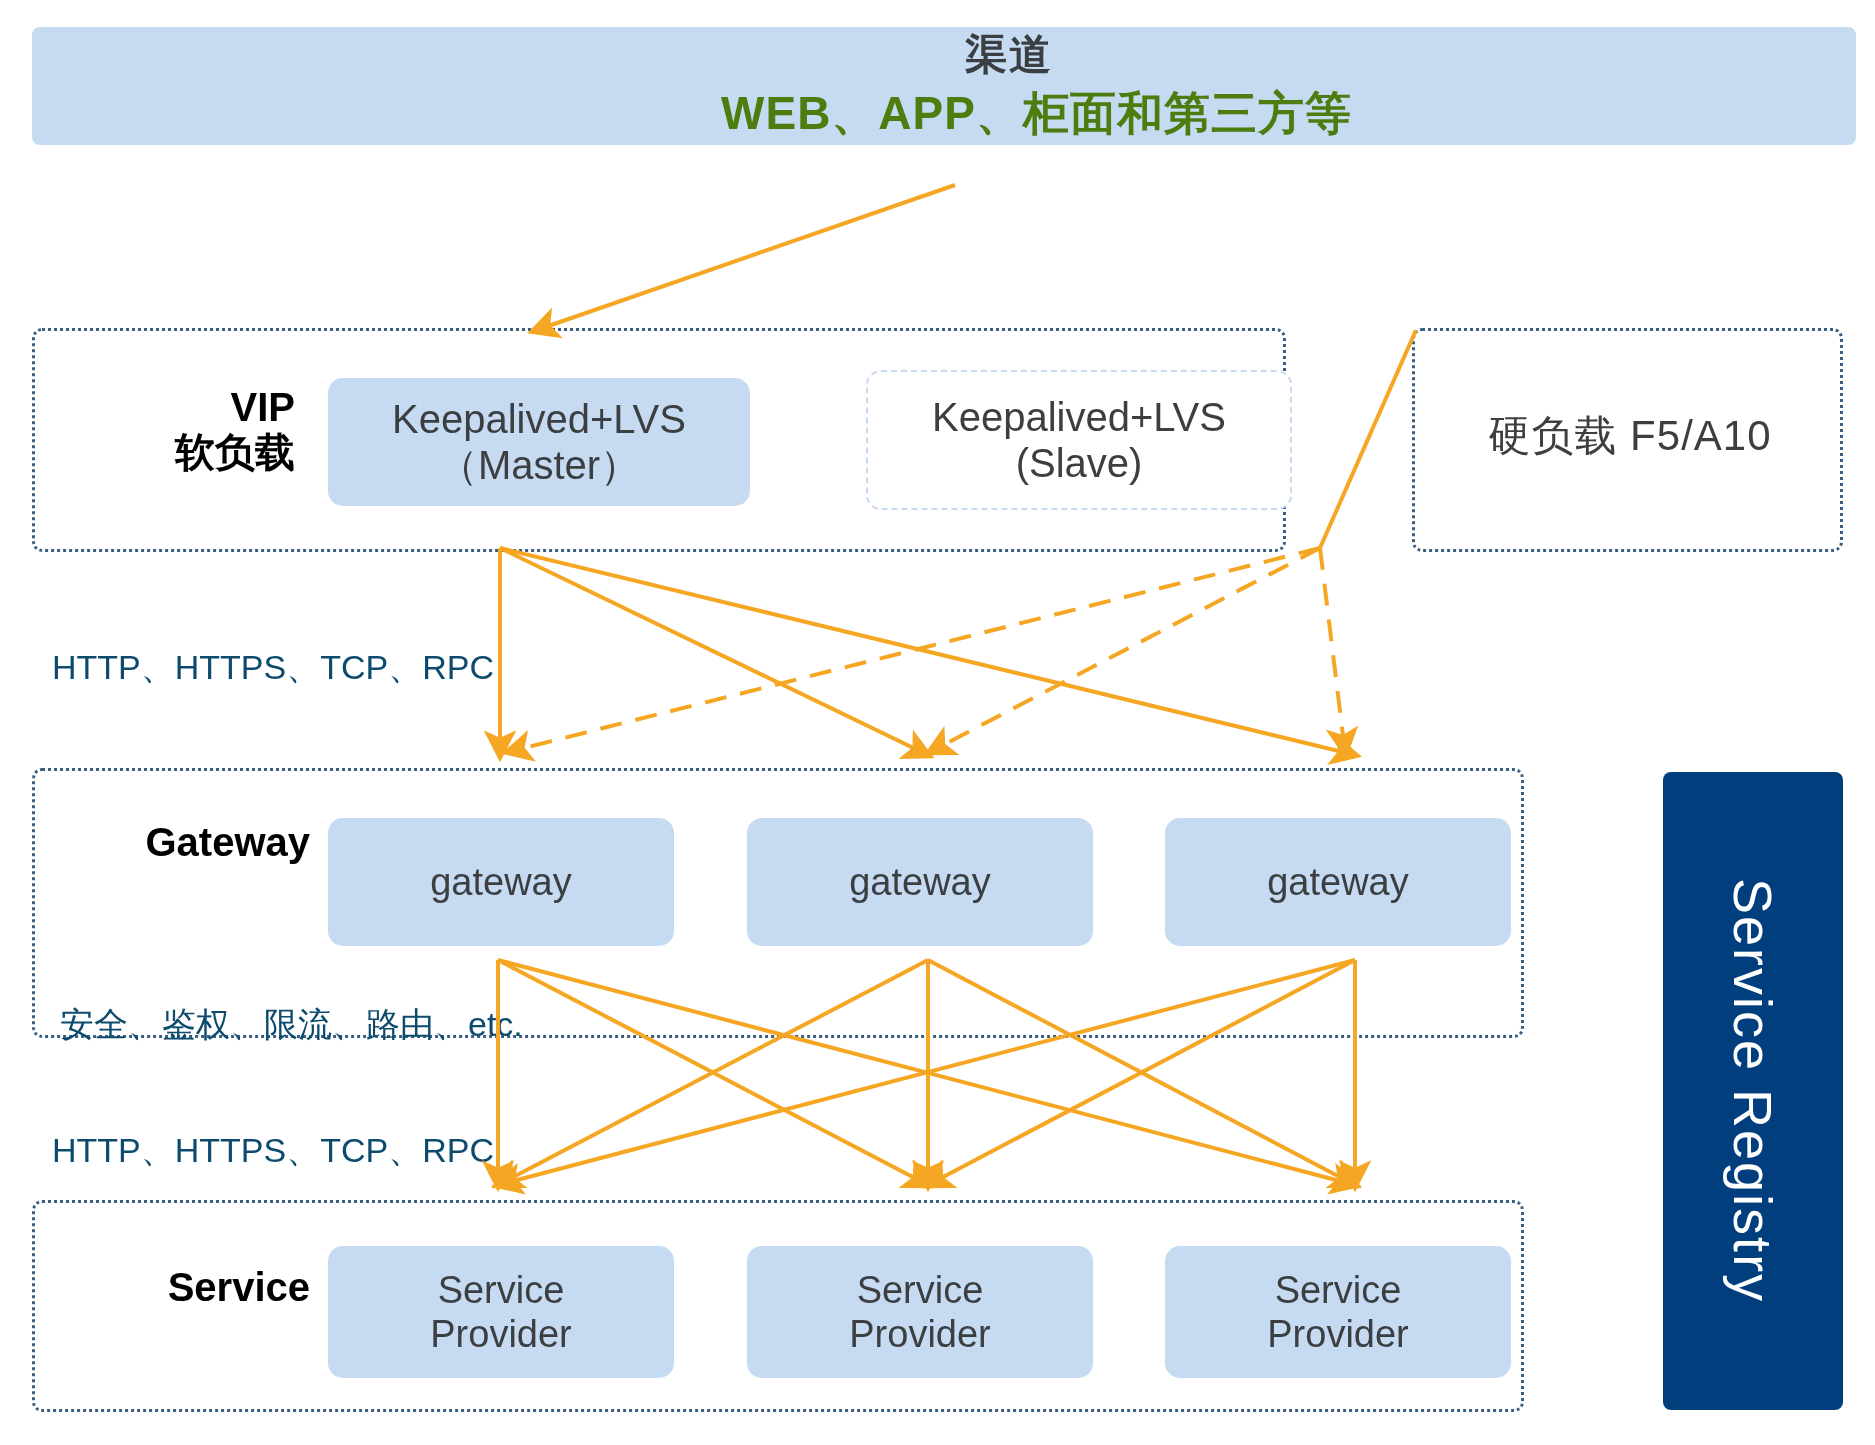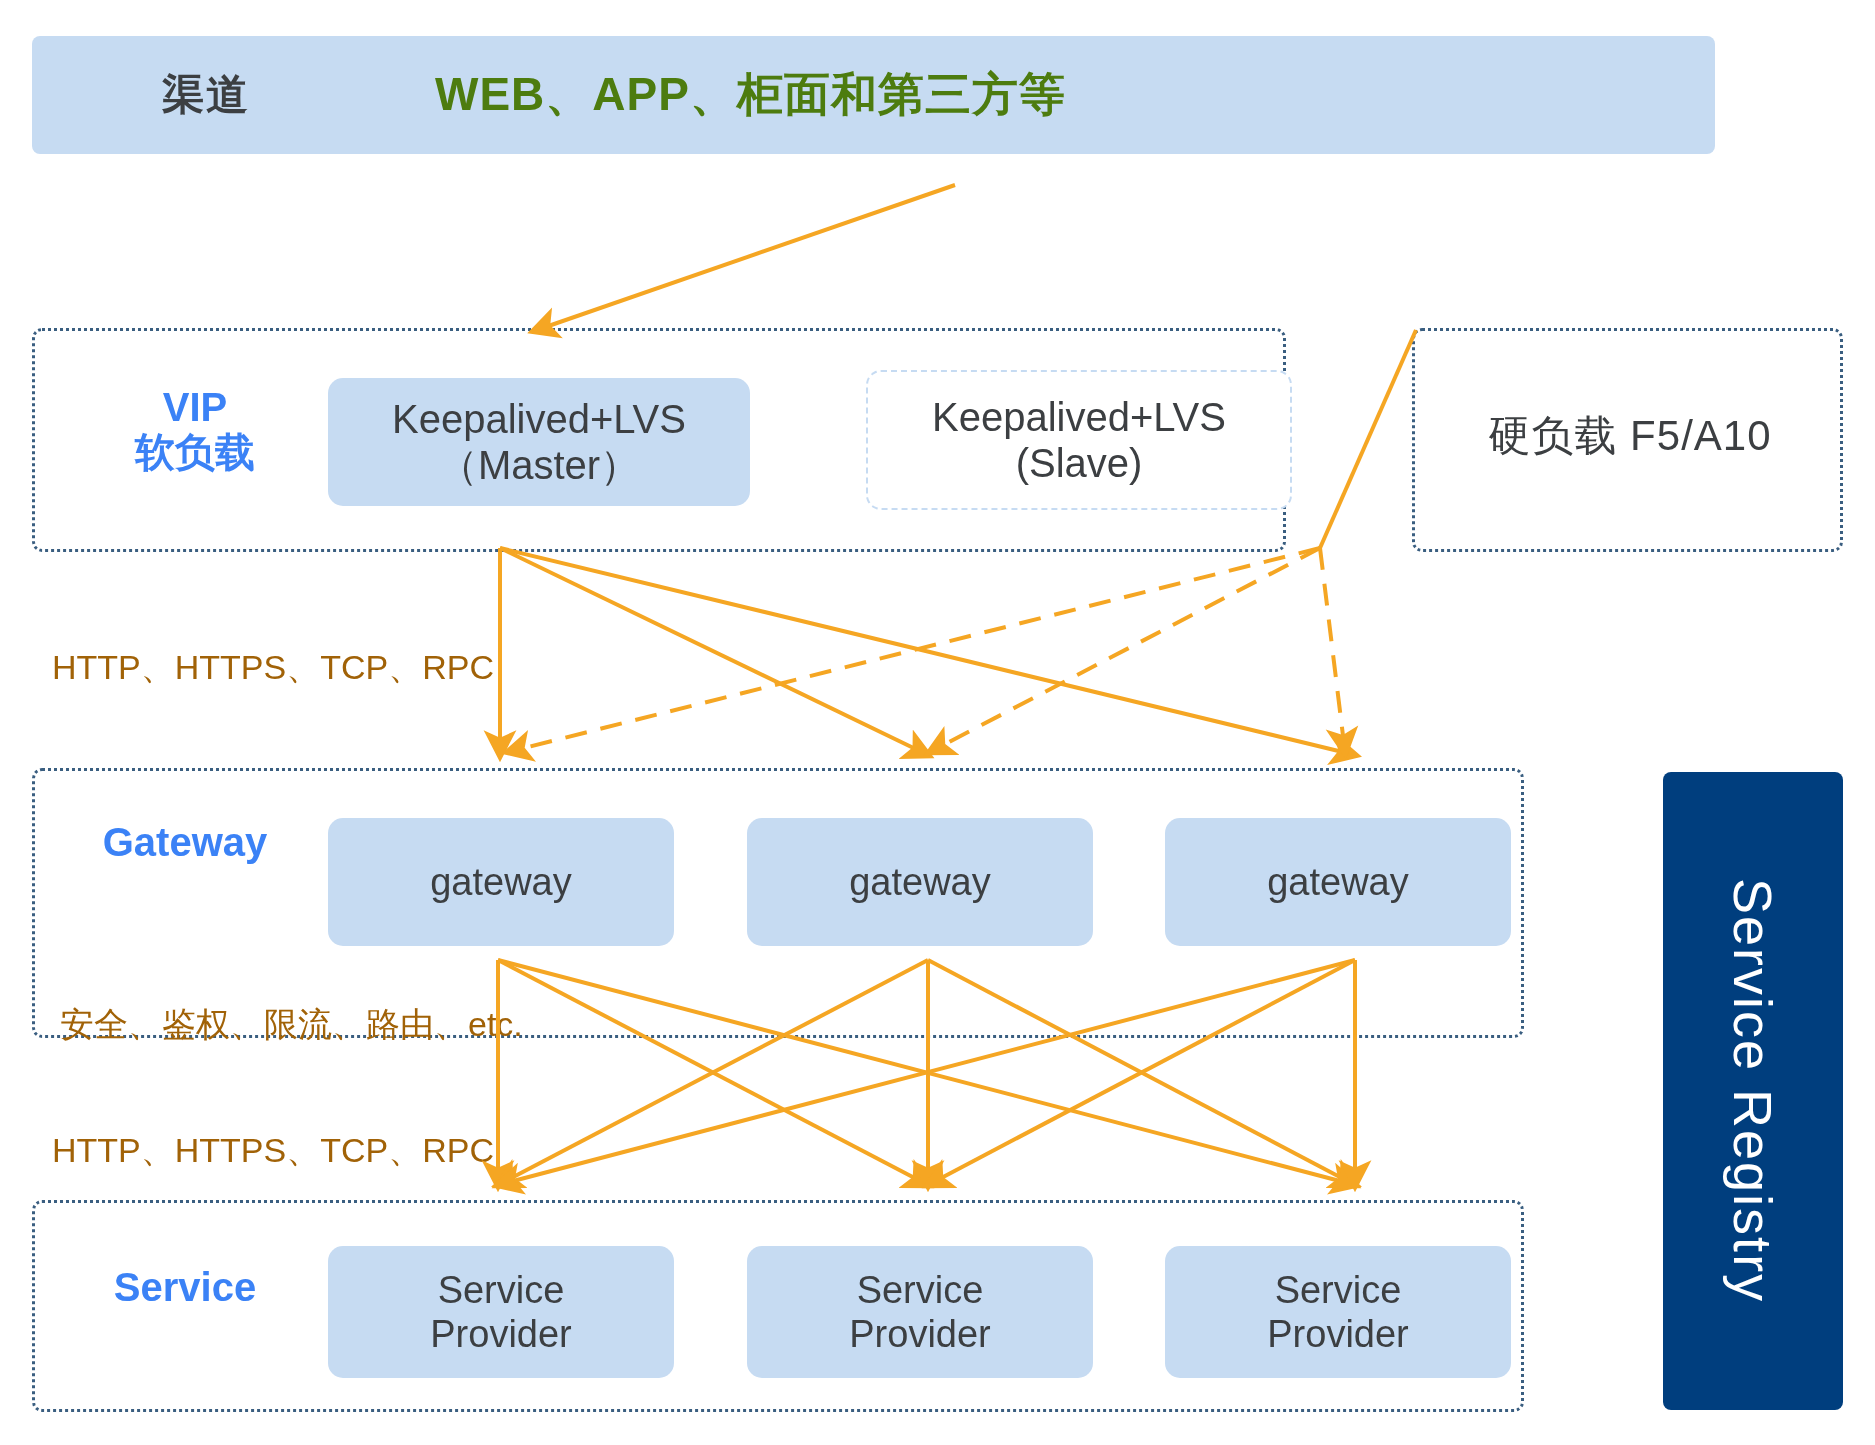--- a/index.html
+++ b/index.html
@@ -11,26 +11,27 @@
     position:relative;
     width:1875px;
     height:1445px;
     background:#ffffff;
     overflow:hidden;
   }
 
   
   .channel-bar{
     position:absolute;
-    left:32px; top:36px;
-    width:1683px; height:118px;
+    left:32px; top:27px;
+    width:1824px; height:118px;
     background:#C6DBF2;
     border-radius:8px;
     display:flex;
     align-items:center;
+    flex-direction:column;
   }
   .channel-label{
     margin-left:130px;
     font-size:42px;
     font-weight:bold;
     color:#3C3F42;
     letter-spacing:2px;
   }
   .channel-title{
     margin-left:185px;
@@ -50,22 +51,22 @@
   }
   .layer-vip   { left:32px;  top:328px;  width:1254px; height:224px; }
   .layer-hard  { left:1412px;top:328px;  width:431px;  height:224px; }
   .layer-gw    { left:32px;  top:768px;  width:1492px; height:270px; }
   .layer-svc   { left:32px;  top:1200px; width:1492px; height:212px; }
 
   .layer-name{
     position:absolute;
     font-size:40px;
     font-weight:bold;
-    color:#3b82f6;
-    text-align:center;
+    color:#000000;
+    text-align:right;
     line-height:1.12;
     white-space:pre-line;
   }
   .vip-name{ left:95px;  top:385px; width:200px; }
   .gw-name { left:60px;  top:820px; width:250px; }
   .svc-name{ left:60px;  top:1265px;width:250px; }
 
   .hard-text{
     position:absolute;
     left:1440px; top:408px;
@@ -99,21 +100,21 @@
   .gw-box{ top:818px; width:346px; height:128px; font-size:38px; }
   .gw1{ left:328px; } .gw2{ left:747px; } .gw3{ left:1165px; }
 
   .sp-box{ top:1246px; width:346px; height:132px; font-size:38px; }
   .sp1{ left:328px; } .sp2{ left:747px; } .sp3{ left:1165px; }
 
   
   .edge-label{
     position:absolute;
     font-size:34px;
-    color:#a16207;
+    color:#0c4a6e;
     white-space:nowrap;
   }
   .lbl-proto1{ left:52px; top:645px; }
   .lbl-gwfun { left:60px; top:1002px; }
   .lbl-proto2{ left:52px; top:1128px; }
 
   
   .registry{
     position:absolute;
     left:1663px; top:772px;

